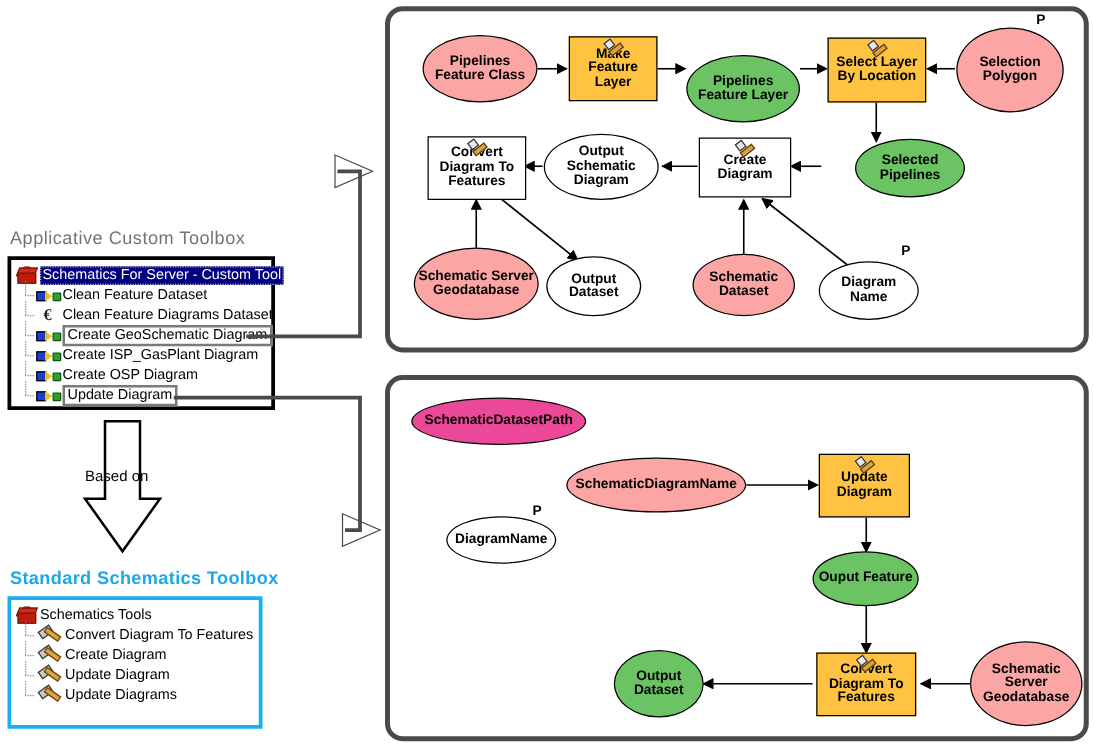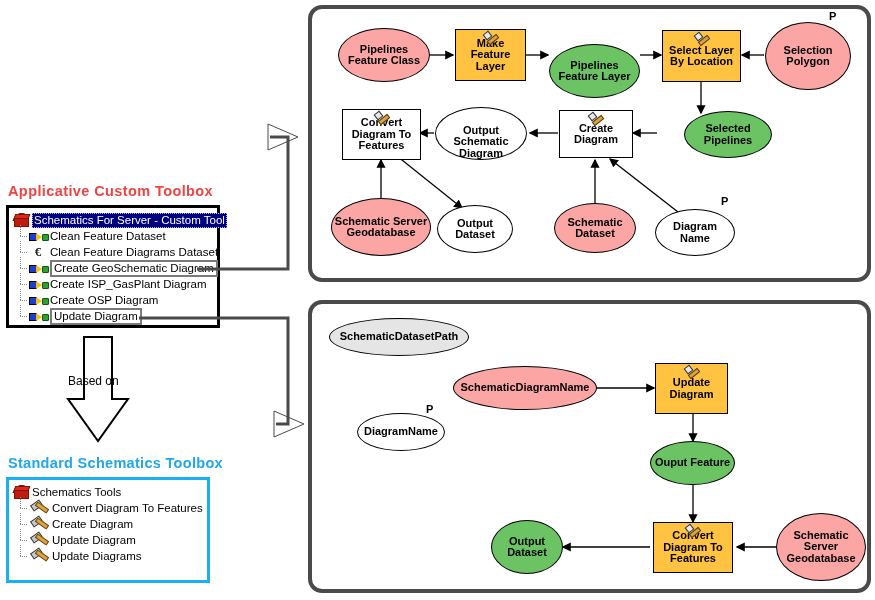--- a/index.html
+++ b/index.html
@@ -8,21 +8,21 @@
     background:#ffffff;
     font-family:"Liberation Sans", sans-serif;
     position:relative;
     overflow:hidden;
   }
   .abs{position:absolute;}
 
   
   #custom-title{
     left:8px;top:183px;
-    font-size:14.5px;font-weight:bold;color:#ef4444;
+    font-size:14.5px;font-weight:normal;color:#737373;
     letter-spacing:0.4px;
   }
   #custom-toolbox-panel{
     left:6px;top:205px;width:214px;height:123px;
     border:3px solid #000;background:#fff;box-sizing:border-box;
   }
   .tree{padding:4px 0 0 4px;}
   .tree-row{
     display:flex;align-items:center;height:16px;
     font-size:11.5px;color:#000;white-space:nowrap;
@@ -128,21 +128,21 @@
 
   
   .node{
     position:absolute;display:flex;align-items:center;justify-content:center;
     text-align:center;font-size:11px;font-weight:bold;color:#000;
     line-height:11.5px;box-sizing:border-box;
   }
   .ell{border:1.5px solid #000;border-radius:50%;}
   .rect{border:1.5px solid #000;}
   .blue{background:#fca5a5;}
-  .cyan{background:#e5e5e5;justify-content:center;}
+  .cyan{background:#ec4899;justify-content:center;}
   .green{background:#6bc364;}
   .gold{background:#ffc341;}
   .white{background:#fff;}
   .node .txt{padding:0 2px;}
 
   
   .wrench{
     position:absolute;left:50%;top:1px;margin-left:-7px;
     width:14px;height:11px;
   }
@@ -372,21 +372,21 @@
 </div>
 
 <div class="abs node rect white" style="left:559px;top:110px;width:74px;height:48px;">
   <span class="wrench">
       <i class="k"></i>
       <i class="h"></i>
     </span>
   <span class="txt">Create Diagram</span>
 </div>
 
-<div class="abs node ell white" style="left:435px;top:107px;width:92px;height:53px;align-items:flex-end;">
+<div class="abs node ell white" style="left:435px;top:107px;width:92px;height:53px;">
   <span class="txt">Output Schematic Diagram</span>
 </div>
 
 <div class="abs node rect white" style="left:342px;top:109px;width:79px;height:51px;">
   <span class="wrench">
       <i class="k"></i>
       <i class="h"></i>
     </span>
   <span class="txt">Convert Diagram To Features</span>
 </div>

